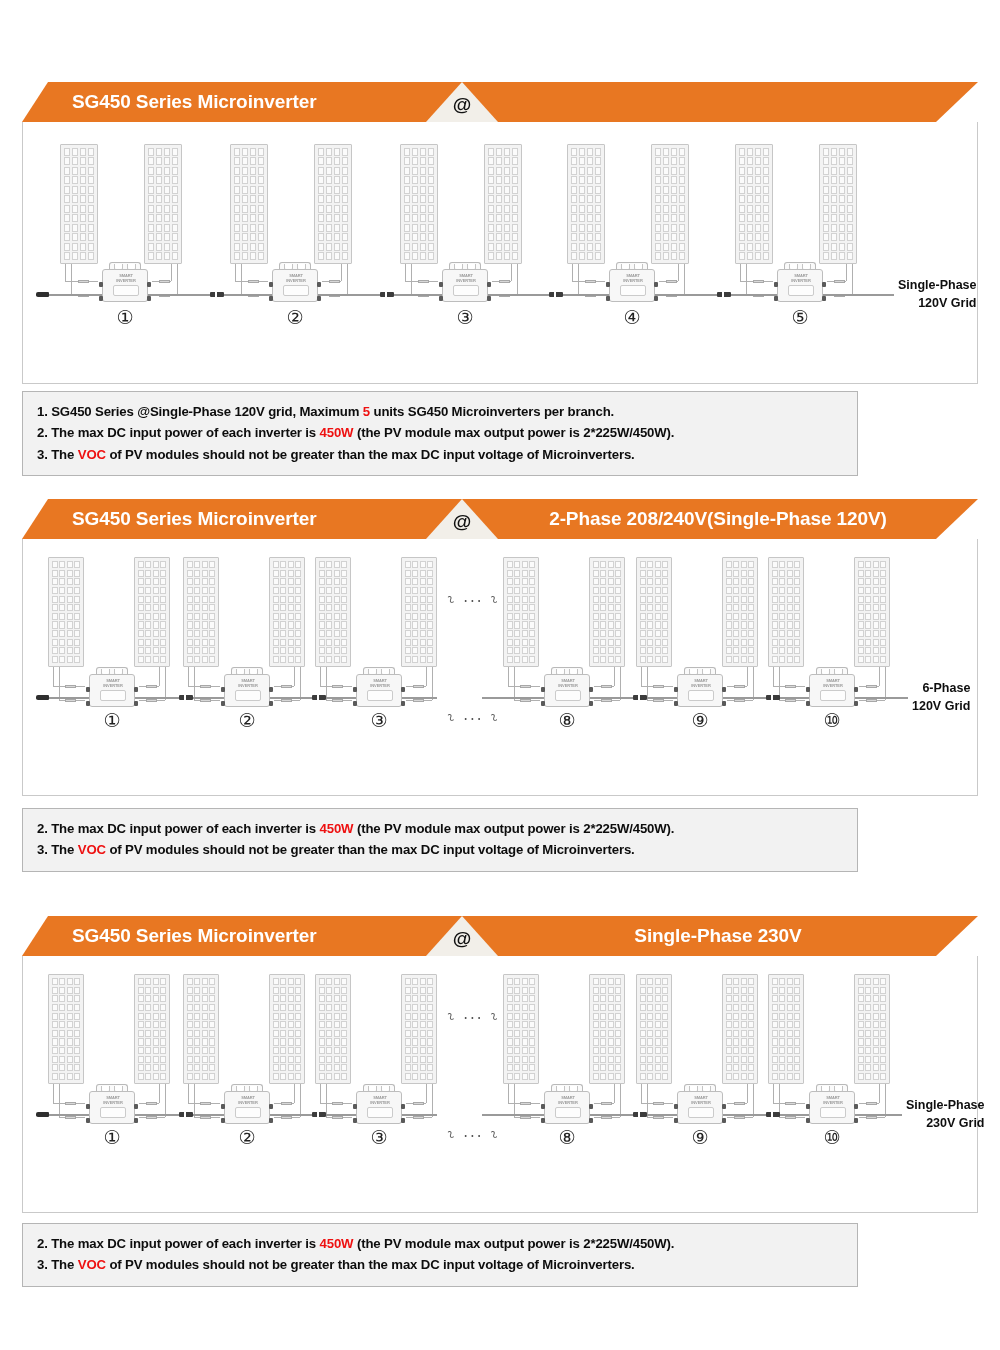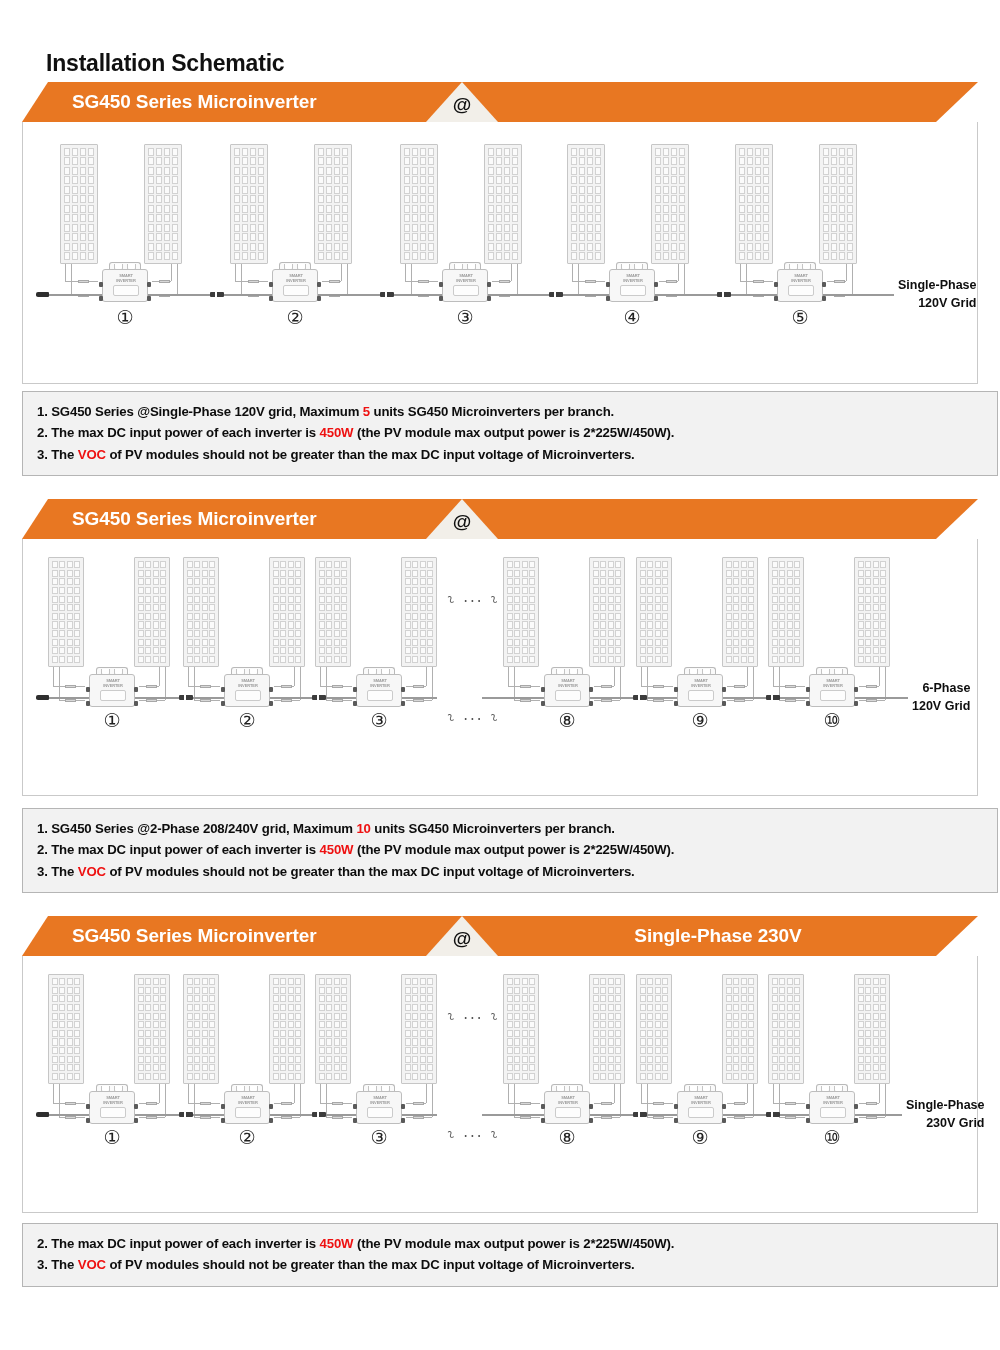--- a/index.html
+++ b/index.html
@@ -247,21 +247,21 @@
     font-weight: bold;
     color: #0e0e0e;
     line-height: 1.45;
     white-space: nowrap;
   }
 
   
   .notes {
     position: absolute;
     left: 22px;
-    width: 976px;
+    width: 836px;
     background: #f2f2f2;
     border: 1px solid #b5b5b5;
     padding: 9px 14px 10px 14px;
   }
   .notes-sec1 { top: 391px; }
   .notes-sec2 { top: 808px; }
   .notes-sec3 { top: 1223px; }
   .note-line {
     font-size: 13.2px;
     font-weight: bold;
@@ -270,21 +270,20 @@
     white-space: nowrap;
     letter-spacing: -0.15px;
   }
   .hl { color: #ee1111; }
 </style>
 </head>
 <body>
 
 <div class="page">
 
-  <div class="page-title">Installation Schematic</div>
 
   <div class="section sec1">
     <div class="sec-frame"></div>
     <div class="banner">
       <div class="banner-left">SG450 Series Microinverter</div>
       <div class="banner-notch"></div>
       <div class="banner-at">@</div>
     </div>
     <div class="diagram" id="diag0">
         <div class="ac-trunk" style="left: 14px; top: 172px; width: 858px;"></div>
@@ -925,20 +924,21 @@
       <div class="note-line"><span>2. The max DC input power of each inverter is </span><span class="hl">450W</span><span> (the PV module max output power is 2*225W/450W).</span></div>
       <div class="note-line"><span>3. The </span><span class="hl">VOC</span><span> of PV modules should not be greater than the max DC input voltage of Microinverters.</span></div>
     </div>
 
   <div class="section sec2">
     <div class="sec-frame"></div>
     <div class="banner">
       <div class="banner-left">SG450 Series Microinverter</div>
       <div class="banner-notch"></div>
       <div class="banner-at">@</div>
+      <div class="banner-right">2-Phase 208/240V(Single-Phase 120V)</div>
     </div>
     <div class="diagram" id="diag1">
         <div class="ac-trunk" style="left: 14px; top: 158px; width: 401px;"></div>
         <div class="ac-trunk" style="left: 460px; top: 158px; width: 426px;"></div>
         <div class="ac-endcap" style="left: 14px; top: 156px;"></div>
         <div class="ac-coupler" style="left: 157px; top: 156px;"></div>
         <div class="ac-coupler" style="left: 290px; top: 156px;"></div>
         <div class="ac-coupler" style="left: 611px; top: 156px;"></div>
         <div class="ac-coupler" style="left: 744px; top: 156px;"></div>
         <div class="pv-panel" style="left: 26px; top: 18px; width: 36px; height: 110px;">
@@ -1688,21 +1688,20 @@
         <div class="break-sym" style="left: 425px; top: 52px;">⸊ ··· ⸊</div>
         <div class="break-sym" style="left: 425px; top: 170px;">⸊ ··· ⸊</div>
         <div class="grid-label" style="left: 890px; top: 140px;">
           <div>6-Phase</div>
           <div>120V Grid</div>
         </div>
       </div>
   </div>
 
   <div class="notes notes-sec2" id="notes1">
-      <div class="note-line"><span>1. SG450 Series @2-Phase 208/240V grid, Maximum </span><span class="hl">10</span><span> units SG450 Microinverters per branch.</span></div>
       <div class="note-line"><span>2. The max DC input power of each inverter is </span><span class="hl">450W</span><span> (the PV module max output power is 2*225W/450W).</span></div>
       <div class="note-line"><span>3. The </span><span class="hl">VOC</span><span> of PV modules should not be greater than the max DC input voltage of Microinverters.</span></div>
     </div>
 
   <div class="section sec3">
     <div class="sec-frame"></div>
     <div class="banner">
       <div class="banner-left">SG450 Series Microinverter</div>
       <div class="banner-notch"></div>
       <div class="banner-at">@</div>

